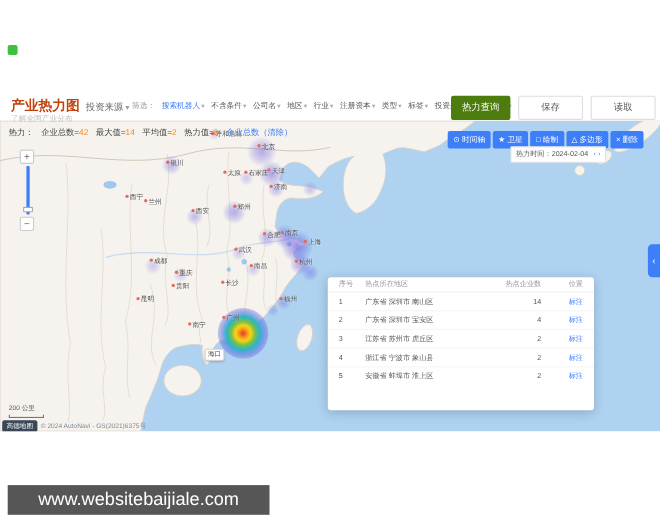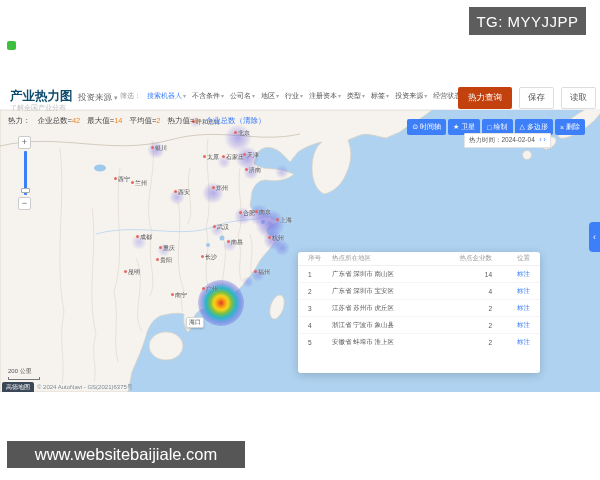--- a/index.html
+++ b/index.html
@@ -9,33 +9,33 @@
 
 
 .tg-badge{position:absolute;left:469px;top:7px;width:117px;height:28px;background:#5d5d5d;
   color:#fff;font-size:15px;display:flex;align-items:center;justify-content:center;letter-spacing:.5px;z-index:20}
 .site-bar{position:absolute;left:7px;top:441px;width:238px;height:27px;background:#565656;color:#fff;
   font-size:16.5px;display:flex;align-items:center;justify-content:center;z-index:20}
 .green-ico{position:absolute;left:7px;top:41px;width:9px;height:9px;background:#3fbf3f;border-radius:2px}
 
 
 header{position:absolute;left:0;top:84px;width:600px;height:26px;background:#fff;border-bottom:1px solid #f2f2f2;z-index:10}
-.app-title{position:absolute;left:10px;top:4px;font-size:12.5px;font-weight:bold;color:#0c4a6e;white-space:nowrap}
+.app-title{position:absolute;left:10px;top:4px;font-size:12.5px;font-weight:bold;color:#c2410c;white-space:nowrap}
 .map-style{position:absolute;left:78px;top:8px;font-size:8.5px;color:#666;white-space:nowrap}
 .map-style i{font-style:normal;color:#999;font-size:7px;margin-left:2px}
 .subtitle{position:absolute;left:10px;top:19px;font-size:7px;color:#c3c3c3;white-space:nowrap}
 .filters{position:absolute;left:120px;top:5px;width:352px;height:13px;display:flex;gap:6px;align-items:center;
   overflow:hidden;white-space:nowrap;font-size:7px;color:#555}
 .filter-label{color:#999}
 .fi b{font-weight:normal}
 .fi i{font-style:normal;color:#aaa;font-size:6px;margin-left:1px}
 .fi.act b{color:#3d7ef9}
 .header-buttons{position:absolute;right:4px;top:3px;display:flex;gap:7px}
-.btn-primary{background:#c2410c;color:#fff;border:none;font-size:8.5px;padding:0 10px;border-radius:2px;cursor:pointer}
-.btn-light{background:#fff;border:1px solid #ddd;color:#555;font-size:8.5px;padding:4px 8px;border-radius:2px;cursor:pointer}
+.btn-primary{background:#4d7c0f;color:#fff;border:none;font-size:8.5px;padding:0 10px;border-radius:2px;cursor:pointer}
+.btn-light{background:#fff;border:1px solid #ddd;color:#555;font-size:8.5px;padding:4px 20px;border-radius:2px;cursor:pointer}
 
 
 #map{position:absolute;left:0;top:110px;width:600px;height:282px;background:#aed2f0;overflow:hidden}
 #map svg{position:absolute;left:0;top:0}
 .blob{position:absolute;border-radius:50%;z-index:1;pointer-events:none}
 .hotspot{position:absolute;width:46px;height:46px;border-radius:50%;z-index:2;
   background:radial-gradient(circle,#e03a2a 0%,#f9a814 14%,#f6d31a 22%,#7bc043 33%,#2ab5c9 46%,
   rgba(92,107,224,.55) 60%,rgba(120,110,220,.25) 76%,rgba(120,110,220,0) 100%)}
 .city{position:absolute;font-size:6px;color:#4a4a4a;white-space:nowrap;z-index:3;
   text-shadow:0 0 2px rgba(255,255,255,.95)}
@@ -74,21 +74,20 @@
 .prow{font-size:6.5px;color:#555;height:17px;border-bottom:1px solid #f5f5f5}
 .prow:last-child{border-bottom:none}
 .tr-right{text-align:right;padding-right:10px}
 .act{color:#3d7ef9;text-align:right;cursor:pointer}
 </style>
 </head>
 <body>
 
 <div id="stage">
 
-  <div class="tg-badge">TG: MYYJJPP</div>
   <div class="green-ico"></div>
 
   <header>
     <span class="app-title">产业热力图</span>
     <span class="map-style"><span>投资来源</span><i>▾</i></span>
     <div class="subtitle">了解全国产业分布</div>
     <div class="filters">
       <span class="filter-label">筛选：</span>
     <span class="fi act"><b>搜索机器人</b><i>▾</i></span>
         <span class="fi"><b>不含条件</b><i>▾</i></span>

